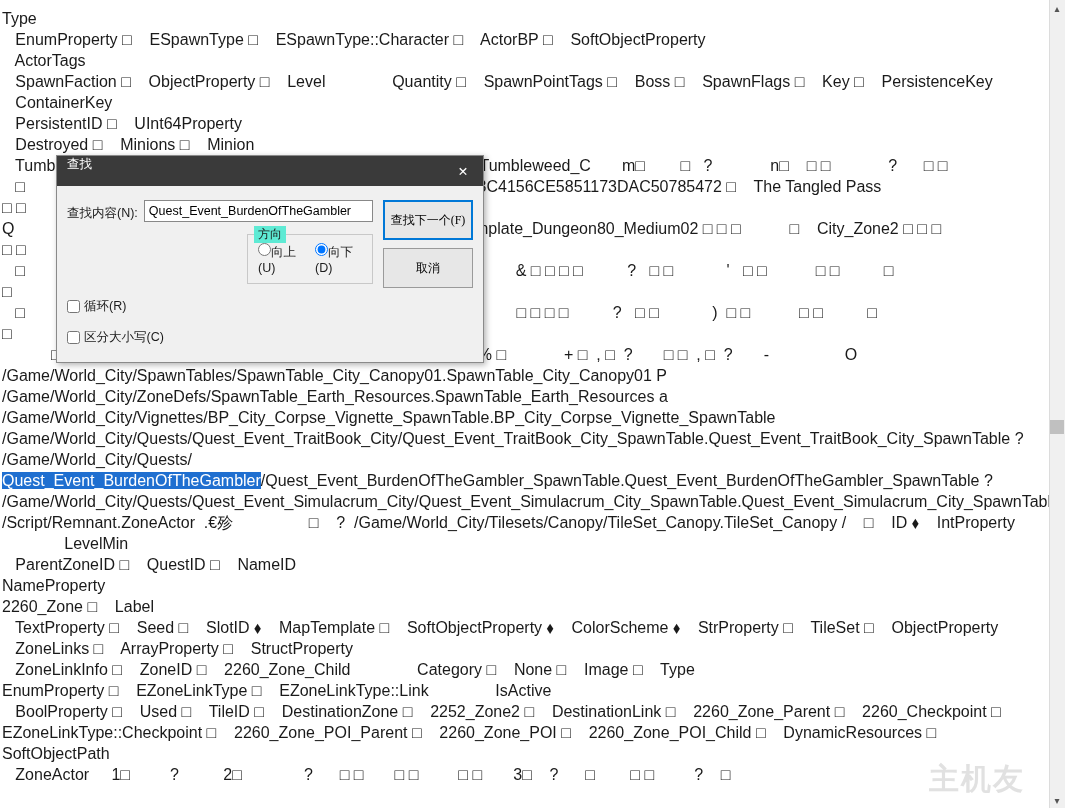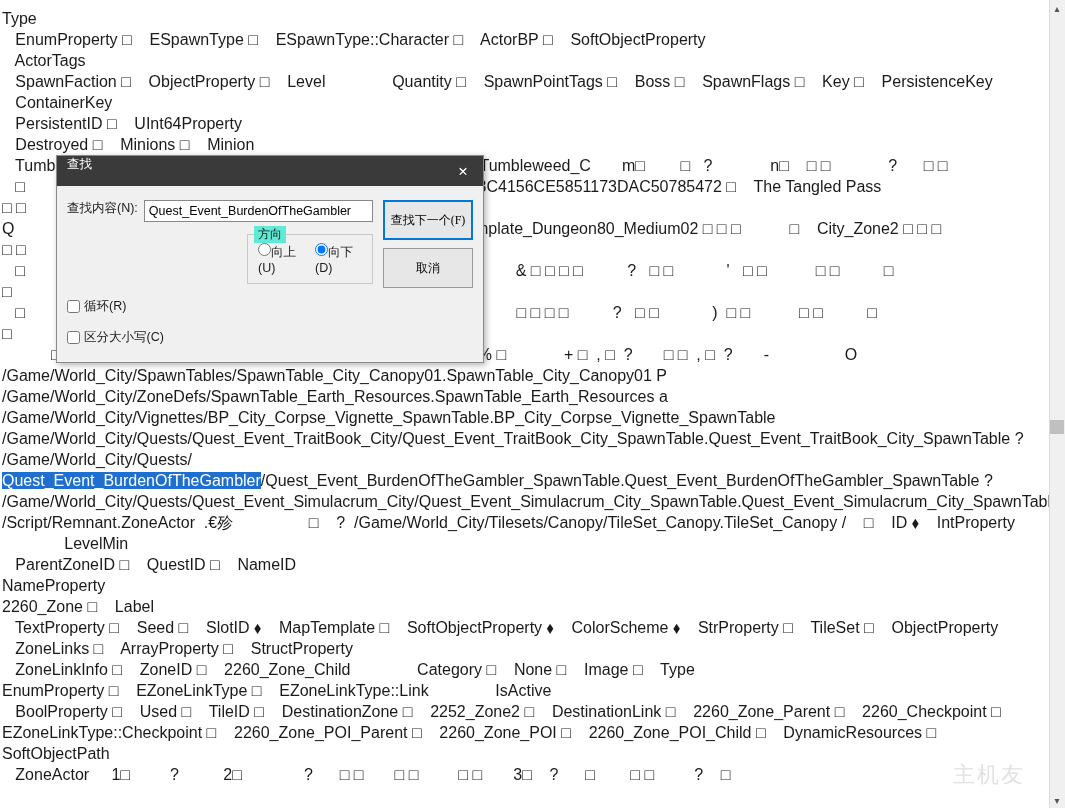--- a/index.html
+++ b/index.html
@@ -68,21 +68,21 @@
     color: #fff; cursor: pointer;
   }
   .dlg-body {
     padding: 14px 10px 16px 10px;
     display: flex;
     gap: 10px;
   }
   .left-col { flex: 1; }
   .row1 {
     display: flex;
-    align-items: flex-start;
+    align-items: flex-end;
     gap: 6px;
     margin-bottom: 12px;
   }
   .lbl { white-space: nowrap; }
   .search-input {
     flex: 1;
     height: 22px;
     border: 1px solid #888;
     background: #fff;
     padding: 0 4px;
@@ -127,24 +127,24 @@
     border: 1px solid #9a9a9a;
     font-size: 12px;
     font-family: Liberation Serif, serif;
     cursor: pointer;
   }
   .btn.primary {
     border: 2px solid #0078d7;
   }
   .watermark {
     position: absolute;
-    right: 40px; bottom: 18px;
-    font-size: 22px;
+    right: 40px; bottom: 8px;
+    font-size: 30px;
     color: rgba(170,170,170,0.35);
-    font-weight: normal;
+    font-weight: bold;
     letter-spacing: 2px;
     pointer-events: none;
   }
 </style>
 </head>
 <body>
 
 <div class="content" id="content"><div><span>Type</span></div><div><span>   EnumProperty □    ESpawnType □    ESpawnType::Character □    ActorBP □    SoftObjectProperty</span></div><div><span>   ActorTags</span></div><div><span>   SpawnFaction □    ObjectProperty □    Level               Quantity □    SpawnPointTags □    Boss □    SpawnFlags □    Key □    PersistenceKey</span></div><div><span>   ContainerKey</span></div><div><span>   PersistentID □    UInt64Property</span></div><div><span>   Destroyed □    Minions □    Minion</span></div><div><span>   Tumbl                                                                             Boss_RootTumbleweed_C       m□        □   ?             n□    □ □             ?      □ □</span></div><div><span>   □                                                                                    !    192BFA3C4156CE5851173DAC50785472 □    The Tangled Pass</span></div><div><span>□ □</span></div><div><span>Q                                                                                       dium02.Template_Dungeon80_Medium02 □ □ □           □    City_Zone2 □ □ □</span></div><div><span>□ □                                                                                    □ □ □</span></div><div><span>   □                                                                                        $ % □             &amp; □ □ □ □          ?   □ □            '   □ □           □ □          □</span></div><div><span>□</span></div><div><span>   □                                                                                        □ % □             □ □ □ □          ?   □ □            )  □ □           □ □          □</span></div><div><span>□</span></div><div><span>           □                           !                 "                           # □             * % □             + □  , □  ?       □ □  , □  ?       -                 O</span></div><div><span>/Game/World_City/SpawnTables/SpawnTable_City_Canopy01.SpawnTable_City_Canopy01 P</span></div><div><span>/Game/World_City/ZoneDefs/SpawnTable_Earth_Resources.SpawnTable_Earth_Resources a</span></div><div><span>/Game/World_City/Vignettes/BP_City_Corpse_Vignette_SpawnTable.BP_City_Corpse_Vignette_SpawnTable</span></div><div><span>/Game/World_City/Quests/Quest_Event_TraitBook_City/Quest_Event_TraitBook_City_SpawnTable.Quest_Event_TraitBook_City_SpawnTable ?</span></div><div><span>/Game/World_City/Quests/</span><span class="hl">Quest_Event_BurdenOfTheGambler</span><span>/Quest_Event_BurdenOfTheGambler_SpawnTable.Quest_Event_BurdenOfTheGambler_SpawnTable ?</span></div><div><span></span></div><div><span>/Game/World_City/Quests/Quest_Event_Simulacrum_City/Quest_Event_Simulacrum_City_SpawnTable.Quest_Event_Simulacrum_City_SpawnTable □    □         MapGen □          □    AmbientSpawnManager □          □    ResourceSpawnManager □          □    □</span></div><div><span>/Script/Remnant.ZoneActor  .€殄                 □    ?  /Game/World_City/Tilesets/Canopy/TileSet_Canopy.TileSet_Canopy /    □    ID ⬧    IntProperty</span></div><div><span>              LevelMin</span></div><div><span>   ParentZoneID □    QuestID □    NameID</span></div><div><span>NameProperty</span></div><div><span>2260_Zone □    Label</span></div><div><span>   TextProperty □    Seed □    SlotID ⬧    MapTemplate □    SoftObjectProperty ⬧    ColorScheme ⬧    StrProperty □    TileSet □    ObjectProperty</span></div><div><span>   ZoneLinks □    ArrayProperty □    StructProperty</span></div><div><span>   ZoneLinkInfo □    ZoneID □    2260_Zone_Child               Category □    None □    Image □    Type</span></div><div><span>EnumProperty □    EZoneLinkType □    EZoneLinkType::Link               IsActive</span></div><div><span>   BoolProperty □    Used □    TileID □    DestinationZone □    2252_Zone2 □    DestinationLink □    2260_Zone_Parent □    2260_Checkpoint □</span></div><div><span>EZoneLinkType::Checkpoint □    2260_Zone_POI_Parent □    2260_Zone_POI □    2260_Zone_POI_Child □    DynamicResources □</span></div><div><span>SoftObjectPath</span></div><div><span>   ZoneActor     1□         ?          2□              ?      □ □       □ □         □ □       3□    ?      □        □ □         ?    □</span></div></div>
 
 <div class="scrollbar">

